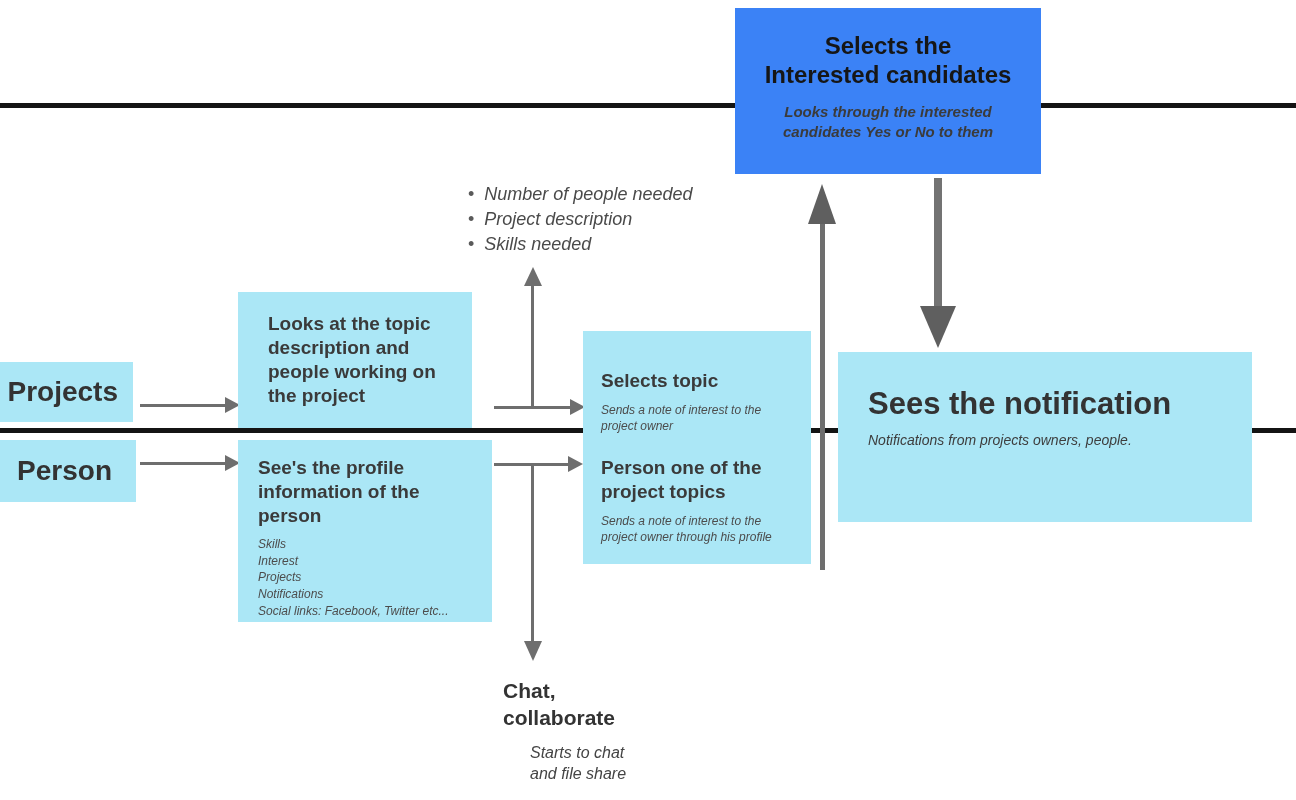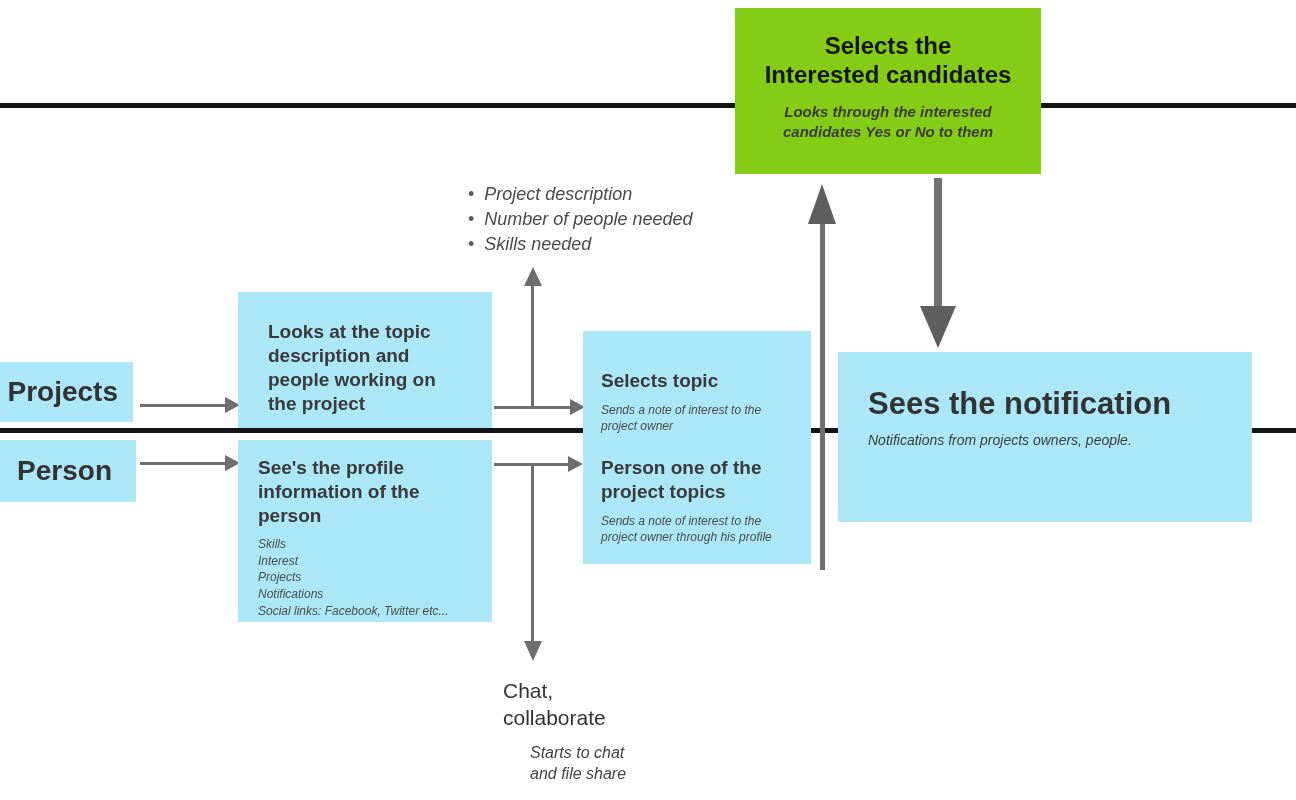--- a/index.html
+++ b/index.html
@@ -8,43 +8,43 @@
     font-family:"Liberation Sans","DejaVu Sans",sans-serif;color:#333;
     background:#ffffff;
   }
   
   .hline{position:absolute;left:0;width:1296px;height:5px;background:#141414;z-index:1;}
   .hline.top{top:103px;}
   .hline.mid{top:428px;}
   
   .box{position:absolute;z-index:3;box-sizing:border-box;}
   .blue{background:#abe7f6;}
-  .yellow{background:#84cc16;}
+  .yellow{background:#3b82f6;}
   .box-yellow{left:735px;top:8px;width:306px;height:166px;text-align:center;padding-top:24px;}
   .box-yellow .title{font-size:24px;font-weight:bold;color:#161616;line-height:1.2;}
   .box-yellow .sub{margin-top:12px;font-size:15px;font-weight:bold;font-style:italic;color:#3b3b3b;line-height:1.35;}
   .box-projects{left:-45px;top:362px;width:178px;height:60px;display:flex;align-items:center;justify-content:flex-end;padding-right:15px;}
   .box-person{left:-45px;top:440px;width:181px;height:62px;display:flex;align-items:center;justify-content:flex-end;padding-right:24px;}
   .lane-label{font-size:28px;font-weight:bold;color:#333;}
-  .box-looks{left:238px;top:292px;width:254px;height:136px;padding:28px 10px 0 30px;}
+  .box-looks{left:238px;top:292px;width:234px;height:136px;padding:20px 10px 0 30px;}
   .box-profile{left:238px;top:440px;width:254px;height:182px;padding:16px 10px 0 20px;}
   .box-selects-topic{left:583px;top:295px;width:228px;height:128px;padding:38px 10px 0 18px;margin-top:36px;}
   .box-selects-one{left:583px;top:442px;width:228px;height:122px;padding:14px 10px 0 18px;}
   .box-notification{left:838px;top:352px;width:414px;height:170px;padding:32px 10px 0 30px;}
   .node-title{font-size:19px;font-weight:bold;color:#3a3a3a;line-height:1.26;max-width:200px;}
   .node-sub{font-size:12px;font-style:italic;color:#4c4c4c;line-height:1.35;margin-top:9px;max-width:190px;}
   .detail-list{list-style:none;margin:8px 0 0 0;padding:0;font-size:12px;font-style:italic;color:#4c4c4c;line-height:1.4;}
   .box-notification .node-title{font-size:31px;max-width:400px;color:#333;}
   .box-notification .node-sub{font-size:14px;max-width:280px;margin-top:8px;color:#3d3d3d;}
   
   .bullets{position:absolute;left:468px;top:182px;z-index:2;list-style:none;margin:0;padding:0;
     font-size:18px;font-style:italic;color:#4a4a4a;line-height:1.39;}
   .bullets li::before{content:"\2022";font-style:normal;color:#5a5a5a;margin-right:10px;}
   .chat-note{position:absolute;left:503px;top:678px;z-index:2;}
-  .chat-note .title{font-size:21px;font-weight:normal;color:#333;line-height:1.28;max-width:128px;}
+  .chat-note .title{font-size:21px;font-weight:bold;color:#333;line-height:1.28;max-width:128px;}
   .chat-note .sub{font-size:16px;font-style:italic;color:#444;line-height:1.35;margin-top:10px;max-width:118px;margin-left:27px;}
   
   .shaft{position:absolute;background:#6e6e6e;z-index:2;}
   .tri{position:absolute;width:0;height:0;z-index:2;}
   .tri.right{border-top:8px solid transparent;border-bottom:8px solid transparent;border-left:15px solid #6e6e6e;}
   .tri.up{border-left:9px solid transparent;border-right:9px solid transparent;border-bottom:19px solid #6e6e6e;}
   .tri.down{border-left:9px solid transparent;border-right:9px solid transparent;border-top:20px solid #6e6e6e;}
   .tri.up.big{border-left:14px solid transparent;border-right:14px solid transparent;border-bottom:40px solid #5f5f5f;}
   .tri.down.big{border-left:18px solid transparent;border-right:18px solid transparent;border-top:42px solid #5f5f5f;}
   .shaft.thick{background:#737373;}
@@ -132,22 +132,22 @@
     <div class="node-title" style="max-width:196px;">Person one of the project topics</div>
     <div class="node-sub" style="max-width:192px;">Sends a note of interest to the project owner through his profile</div>
   </div>
 
   <div class="box blue box-notification">
     <div class="node-title">Sees the notification</div>
     <div class="node-sub">Notifications from projects owners, people.</div>
   </div>
 
   <ul class="bullets">
+    <li>Number of people needed</li>
     <li>Project description</li>
-    <li>Number of people needed</li>
     <li>Skills needed</li>
   </ul>
 
   <div class="chat-note">
     <div class="title">Chat, collaborate</div>
     <div class="sub">Starts to chat and file share</div>
   </div>
 
 </div>
 

